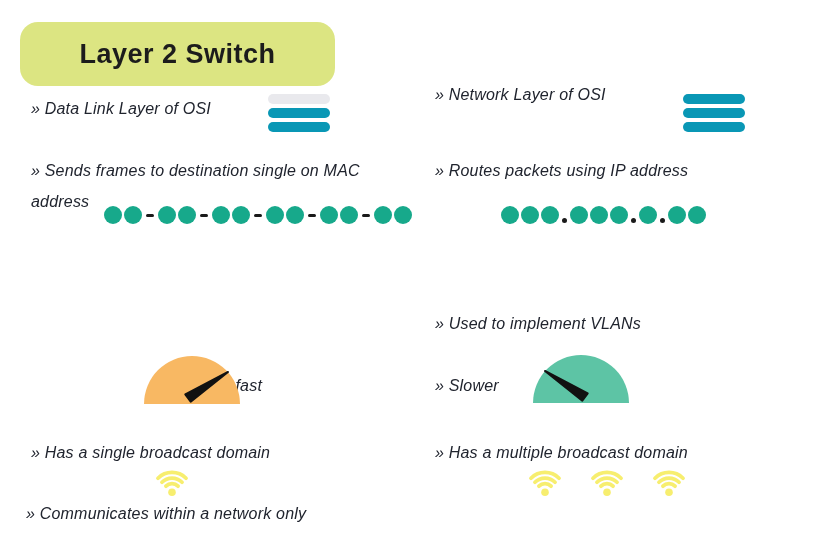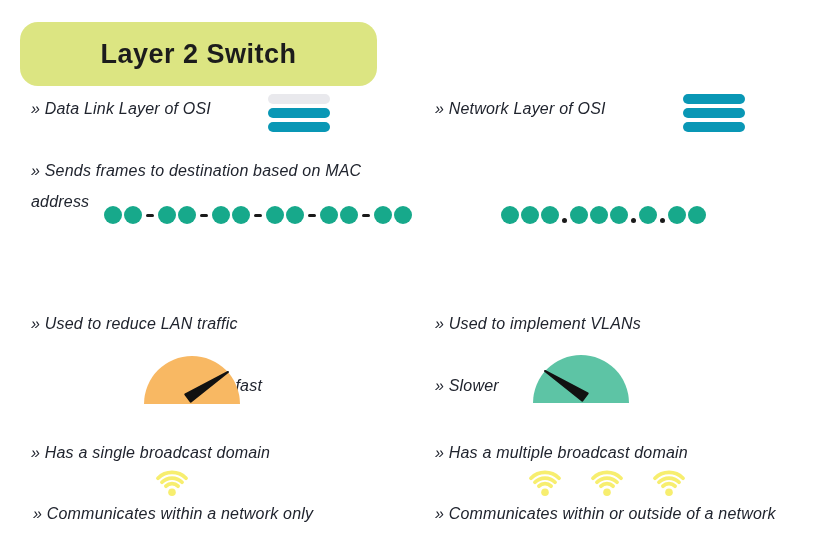--- a/index.html
+++ b/index.html
@@ -10,21 +10,21 @@
     font-family:"Liberation Sans", sans-serif;
     overflow:hidden;
   }
   .hdr{
     position:absolute;
     border-radius:18px;
     display:flex;align-items:center;justify-content:center;
     font-weight:bold;font-size:27px;letter-spacing:.5px;
     color:#1c1c1c;
   }
-  .hdr-left{left:20px;top:22px;width:357px;height:64px;background:#dce582;}
+  .hdr-left{left:20px;top:22px;width:315px;height:64px;background:#dce582;}
   .hdr-right{left:426px;top:22px;width:359px;height:65px;background:#b5cb67;}
   .bullet{
     position:absolute;
     margin:4px;
     font-style:italic;
     font-size:16px;
     letter-spacing:.2px;
     line-height:31px;
     color:#20242e;
     width:372px;
@@ -48,31 +48,30 @@
 </head>
 <body>
 
 <div class="page">
 
   <div class="hdr hdr-left">
     <span>Layer 2 Switch</span>
   </div>
 
   <p class="bullet" style="left:27px;top:89px;">» Data Link Layer of OSI</p>
-  <p class="bullet" style="left:27px;top:151px;">» Sends frames to destination based on MAC address</p>
-  <p class="bullet" style="left:27px;top:304px;">» Used to reduce LAN traffic</p>
+  <p class="bullet" style="left:27px;top:151px;">» Sends frames to destination single on MAC address</p>
   <p class="bullet" style="left:33px;top:366px;text-align:center;">» Very fast</p>
   <p class="bullet" style="left:27px;top:433px;">» Has a single broadcast domain</p>
-  <p class="bullet" style="left:29px;top:494px;">» Communicates within a network only</p>
+  <p class="bullet" style="left:22px;top:494px;">» Communicates within a network only</p>
 
-  <p class="bullet" style="left:431px;top:89px;">» Network Layer of OSI</p>
+  <p class="bullet" style="left:431px;top:75px;">» Network Layer of OSI</p>
+  <p class="bullet" style="left:431px;top:151px;">» Routes packets using IP address</p>
   <p class="bullet" style="left:431px;top:304px;">» Used to implement VLANs</p>
   <p class="bullet" style="left:431px;top:366px;">» Slower</p>
   <p class="bullet" style="left:431px;top:433px;">» Has a multiple broadcast domain</p>
-  <p class="bullet" style="left:431px;top:494px;">» Communicates within or outside of a network</p>
 
   <div class="switch-icon" style="left:268px;top:94px;">
       <div class="bar" style="background: rgb(233, 233, 237);"></div>
       <div class="bar" style="background: rgb(9, 151, 181);"></div>
       <div class="bar" style="background: rgb(9, 151, 181);"></div>
     </div>
   <div class="switch-icon" style="left:683px;top:94px;">
       <div class="bar" style="background: rgb(9, 151, 181);"></div>
       <div class="bar" style="background: rgb(9, 151, 181);"></div>
       <div class="bar" style="background: rgb(9, 151, 181);"></div>

